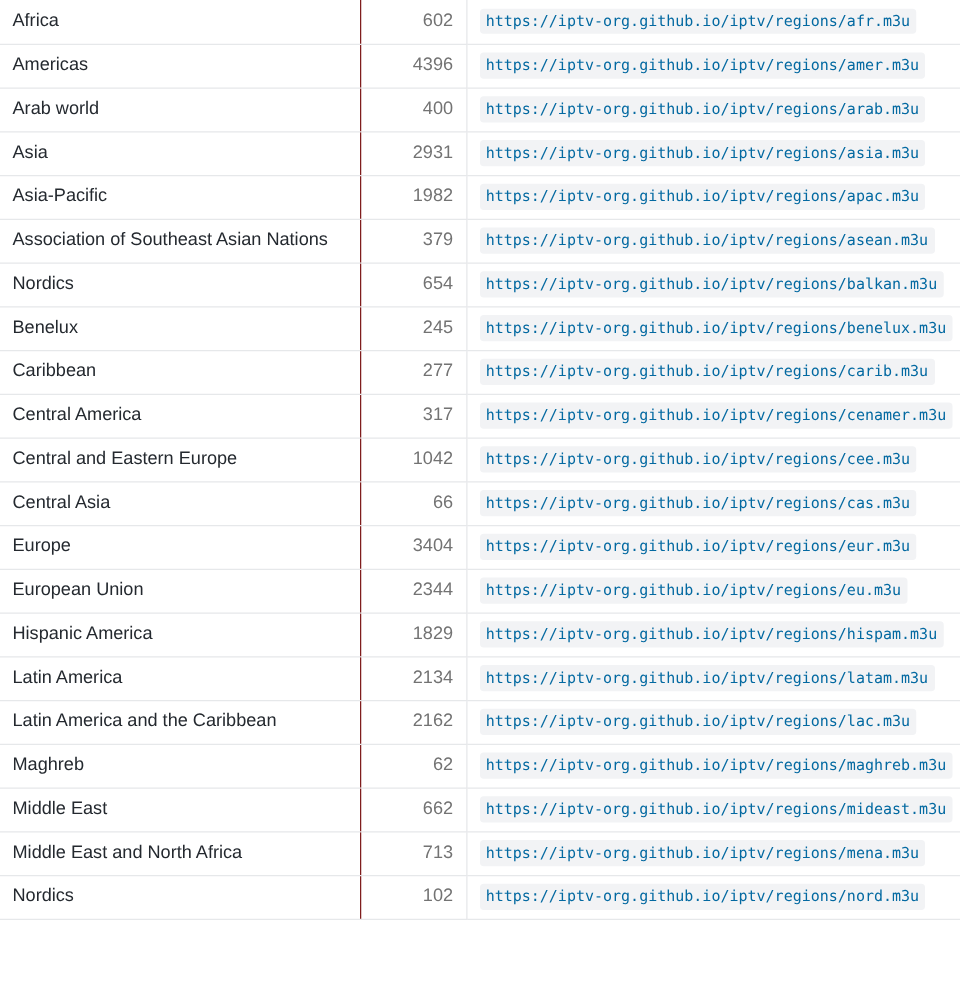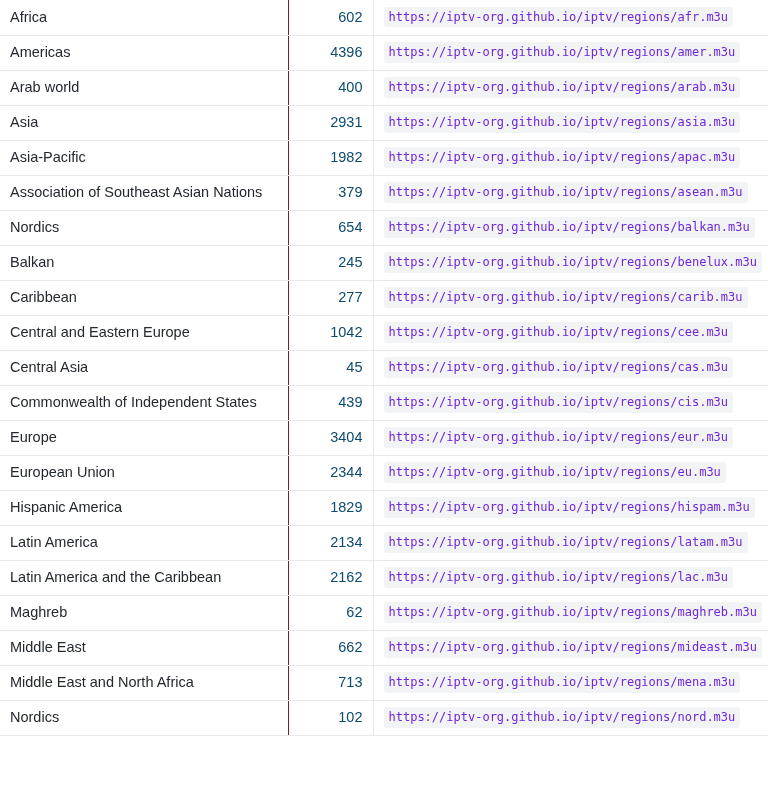--- a/index.html
+++ b/index.html
@@ -36,33 +36,33 @@
     width: 288px;
     border-right: 1px solid #7f1d1d;
     text-align: left;
     color: #24292f;
   }
   td.col-count {
     width: 85px;
     border-right: 1px solid #e6e8ea;
     text-align: right;
     padding-right: 12px;
-    color: #0c4a6e;
+    color: #737373;
   }
   td.col-url {
     width: 395px;
     text-align: left;
     padding-left: 14px;
   }
   .url-chip {
     display: inline-block;
     font-family: "DejaVu Sans Mono", "Liberation Mono", monospace;
     font-size: 12px;
     background: #f2f3f5;
-    color: #6d28d9;
+    color: #0369a1;
     padding: 3px 5px;
     border-radius: 3px;
     letter-spacing: 0px;
     white-space: nowrap;
   }
 </style>
 </head>
 <body>
 
 <table class="regions-table">
@@ -96,43 +96,43 @@
         <td class="col-name">Association of Southeast Asian Nations</td>
         <td class="col-count">379</td>
         <td class="col-url"><code class="url-chip">https://iptv-org.github.io/iptv/regions/asean.m3u</code></td>
       </tr>
       <tr>
         <td class="col-name">Nordics</td>
         <td class="col-count">654</td>
         <td class="col-url"><code class="url-chip">https://iptv-org.github.io/iptv/regions/balkan.m3u</code></td>
       </tr>
       <tr>
-        <td class="col-name">Balkan</td>
+        <td class="col-name">Benelux</td>
         <td class="col-count">245</td>
         <td class="col-url"><code class="url-chip">https://iptv-org.github.io/iptv/regions/benelux.m3u</code></td>
       </tr>
       <tr>
         <td class="col-name">Caribbean</td>
         <td class="col-count">277</td>
         <td class="col-url"><code class="url-chip">https://iptv-org.github.io/iptv/regions/carib.m3u</code></td>
       </tr>
       <tr>
+        <td class="col-name">Central America</td>
+        <td class="col-count">317</td>
+        <td class="col-url"><code class="url-chip">https://iptv-org.github.io/iptv/regions/cenamer.m3u</code></td>
+      </tr>
+      <tr>
         <td class="col-name">Central and Eastern Europe</td>
         <td class="col-count">1042</td>
         <td class="col-url"><code class="url-chip">https://iptv-org.github.io/iptv/regions/cee.m3u</code></td>
       </tr>
       <tr>
         <td class="col-name">Central Asia</td>
-        <td class="col-count">45</td>
+        <td class="col-count">66</td>
         <td class="col-url"><code class="url-chip">https://iptv-org.github.io/iptv/regions/cas.m3u</code></td>
-      </tr>
-      <tr>
-        <td class="col-name">Commonwealth of Independent States</td>
-        <td class="col-count">439</td>
-        <td class="col-url"><code class="url-chip">https://iptv-org.github.io/iptv/regions/cis.m3u</code></td>
       </tr>
       <tr>
         <td class="col-name">Europe</td>
         <td class="col-count">3404</td>
         <td class="col-url"><code class="url-chip">https://iptv-org.github.io/iptv/regions/eur.m3u</code></td>
       </tr>
       <tr>
         <td class="col-name">European Union</td>
         <td class="col-count">2344</td>
         <td class="col-url"><code class="url-chip">https://iptv-org.github.io/iptv/regions/eu.m3u</code></td>

